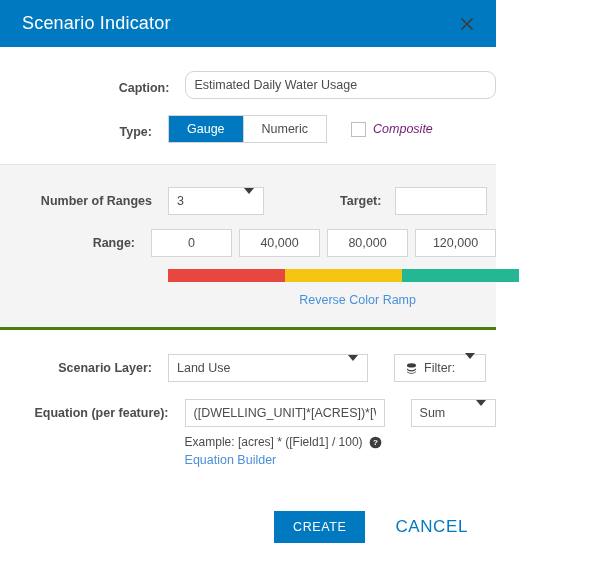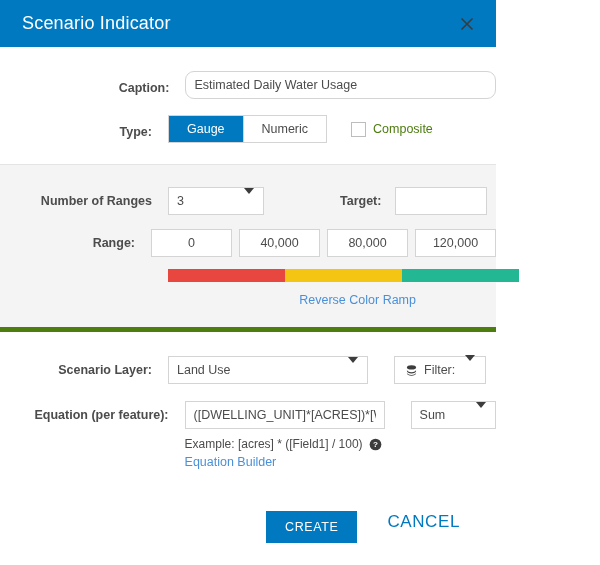--- a/index.html
+++ b/index.html
@@ -125,29 +125,30 @@
   .checkbox {
     width: 15px;
     height: 15px;
     border: 1px solid #bdbdbd;
     background: #ffffff;
     box-sizing: border-box;
     margin-right: 7px;
   }
   .composite-label {
     font-size: 12.5px;
-    color: #4d7c0f;
+    color: #701a75;
+    font-style: italic;
   }
 
   
   .section-gray {
     margin-top: 21px;
     background: #f4f4f4;
     border-top: 1px solid #e4e4e4;
-    border-bottom: 5px solid #4d7c0f;
+    border-bottom: 3px solid #4d7c0f;
     padding: 22px 0 20px 0;
   }
 
   .ranges-row { align-items: center; }
 
   .select-box {
     position: relative;
     height: 28px;
     border: 1px solid #d4d4d4;
     background: #ffffff;
@@ -268,24 +269,24 @@
 
   .agg-select {
     margin-left: 26px;
     width: 92px;
     margin-top: 0;
   }
 
   
   .footer {
     position: absolute;
-    right: 30px;
+    right: 22px;
     bottom: 22px;
     display: flex;
-    align-items: flex-start;
+    align-items: center;
   }
   .create-btn {
     background: #0079c1;
     color: #ffffff;
     font-size: 12.5px;
     letter-spacing: .6px;
     padding: 9px 19px;
     border: none;
     cursor: pointer;
     font-family: "Liberation Sans", sans-serif;

